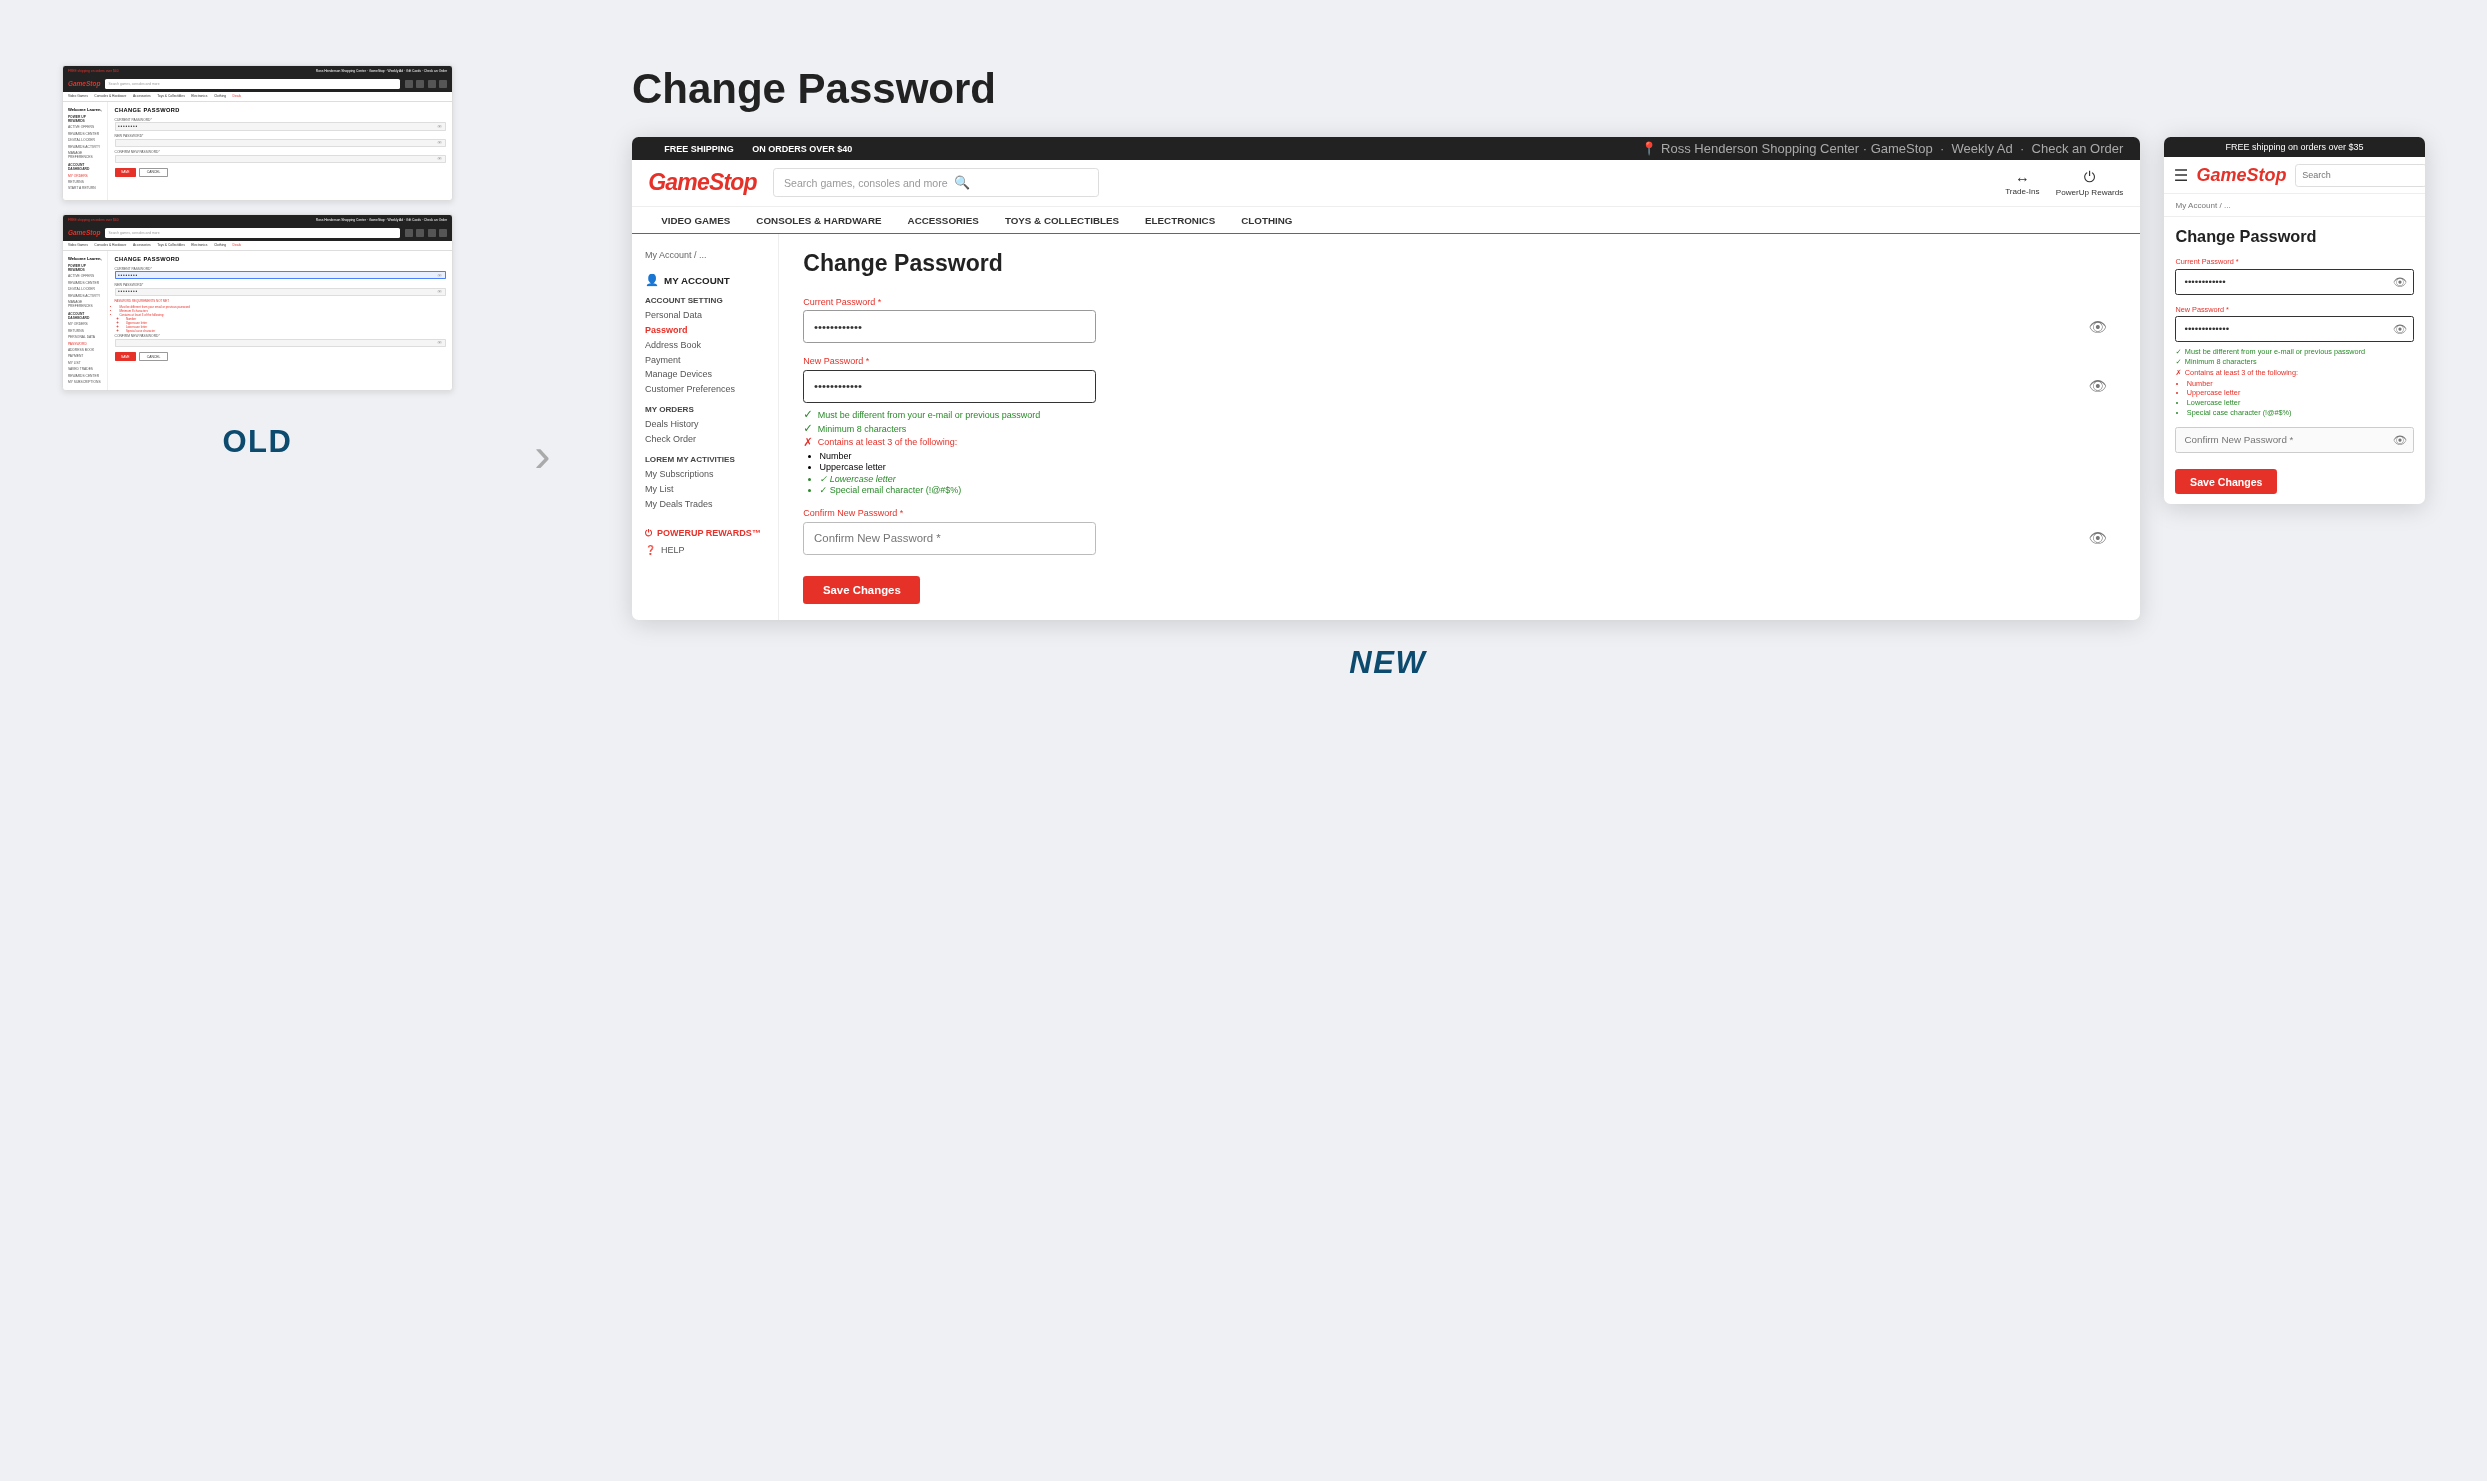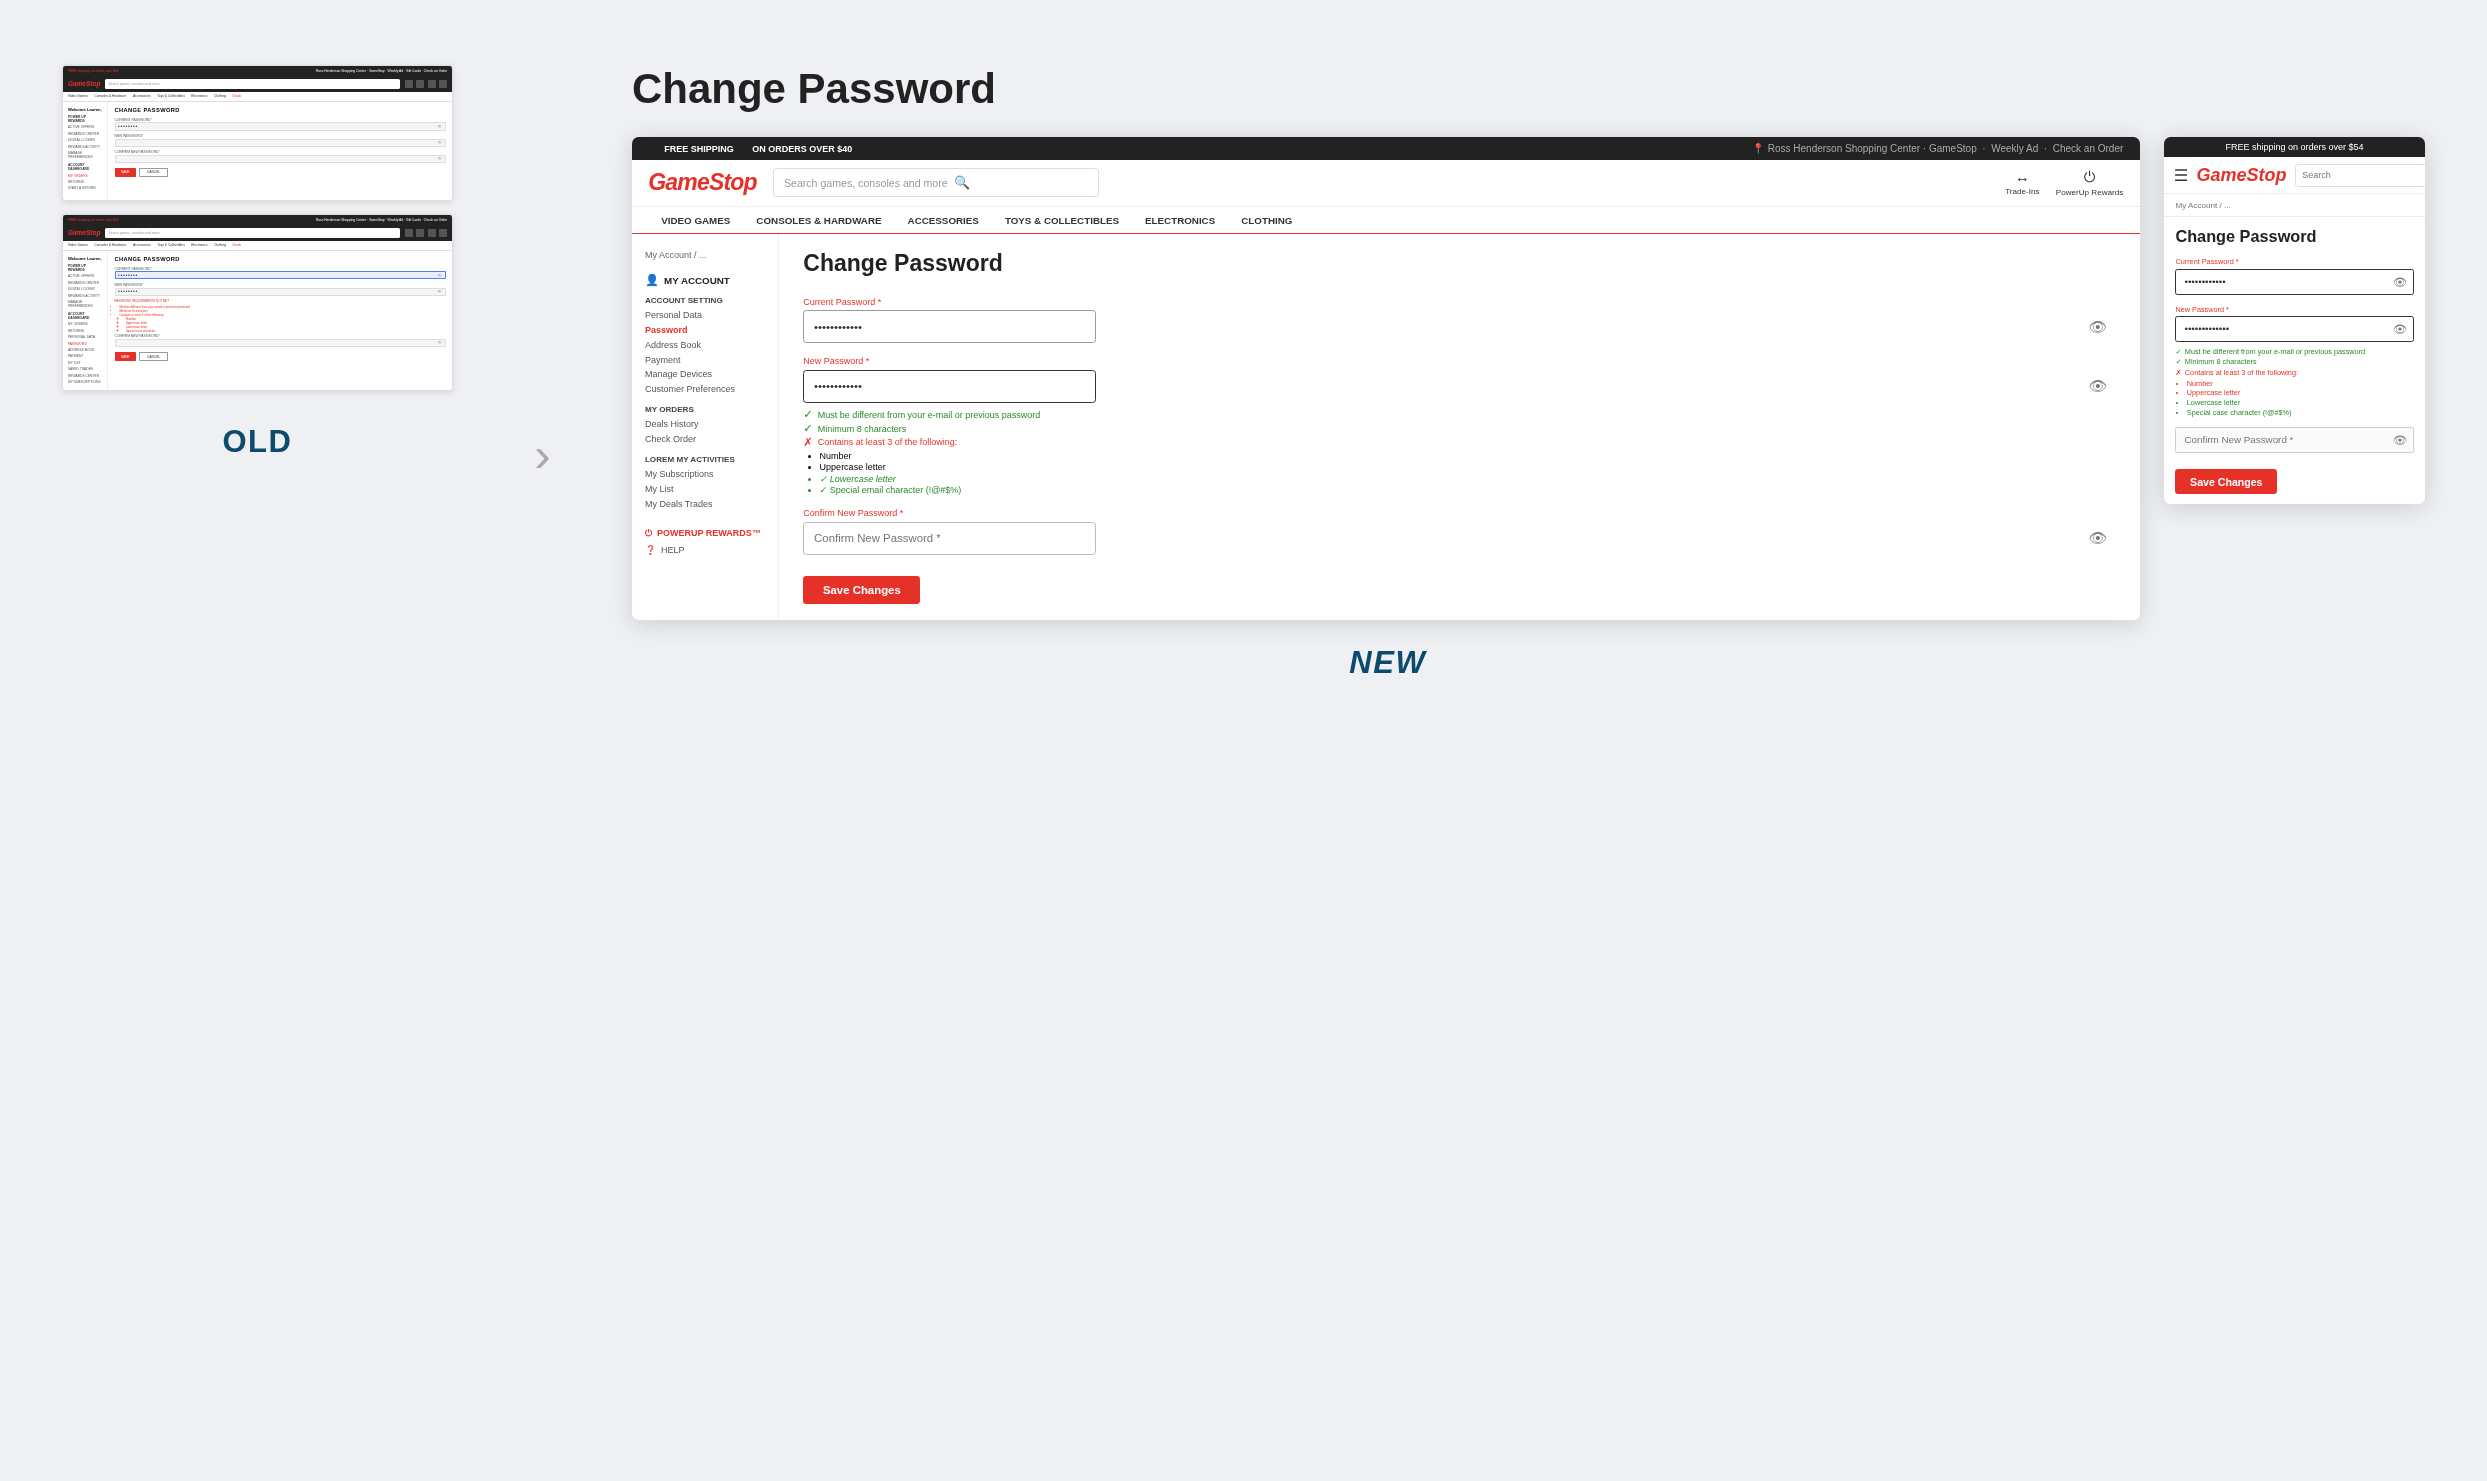--- a/index.html
+++ b/index.html
@@ -299,21 +299,21 @@
       font-size: 9px;
     }
 
     .gs-promo-bar .free-shipping span {
       color: #fff;
       margin-left: 16px;
     }
 
     .gs-promo-bar .location-info {
       color: #aaa;
-      font-size: 10px;
+      font-size: 13px;
     }
 
     
     .gs-nav {
       background: #fff;
       padding: 8.1px 16.3px;
       display: flex;
       align-items: center;
       gap: 16.3px;
       border-bottom: 0.8px solid #eee;
@@ -1084,21 +1084,21 @@
 
               <button class="gs-save-btn">Save Changes</button>
             </div>
           </div>
         </div>
       </div>
 
       <div class="right-panel">
 
         <div class="rp-top-bar">
-          <span>FREE shipping on orders over $54</span>
+          <span>FREE shipping on orders over $35</span>
         </div>
 
         <div class="rp-nav">
           <span class="rp-hamburger">☰</span>
           <span class="rp-logo">GameStop</span>
           <input class="rp-search" type="text" placeholder="Search" style="">
 
         </div>
 
         <div class="rp-breadcrumb">My Account / ...</div>

